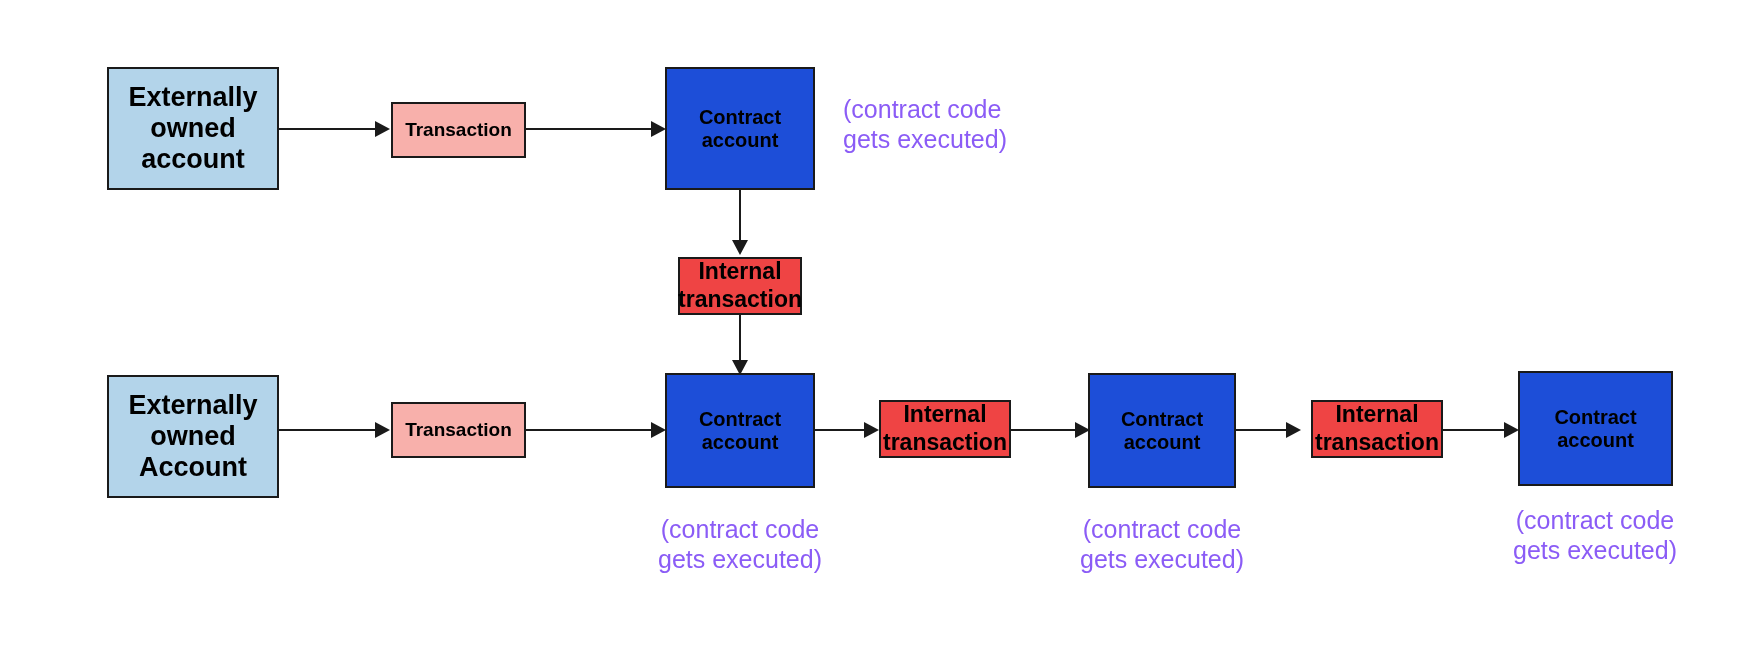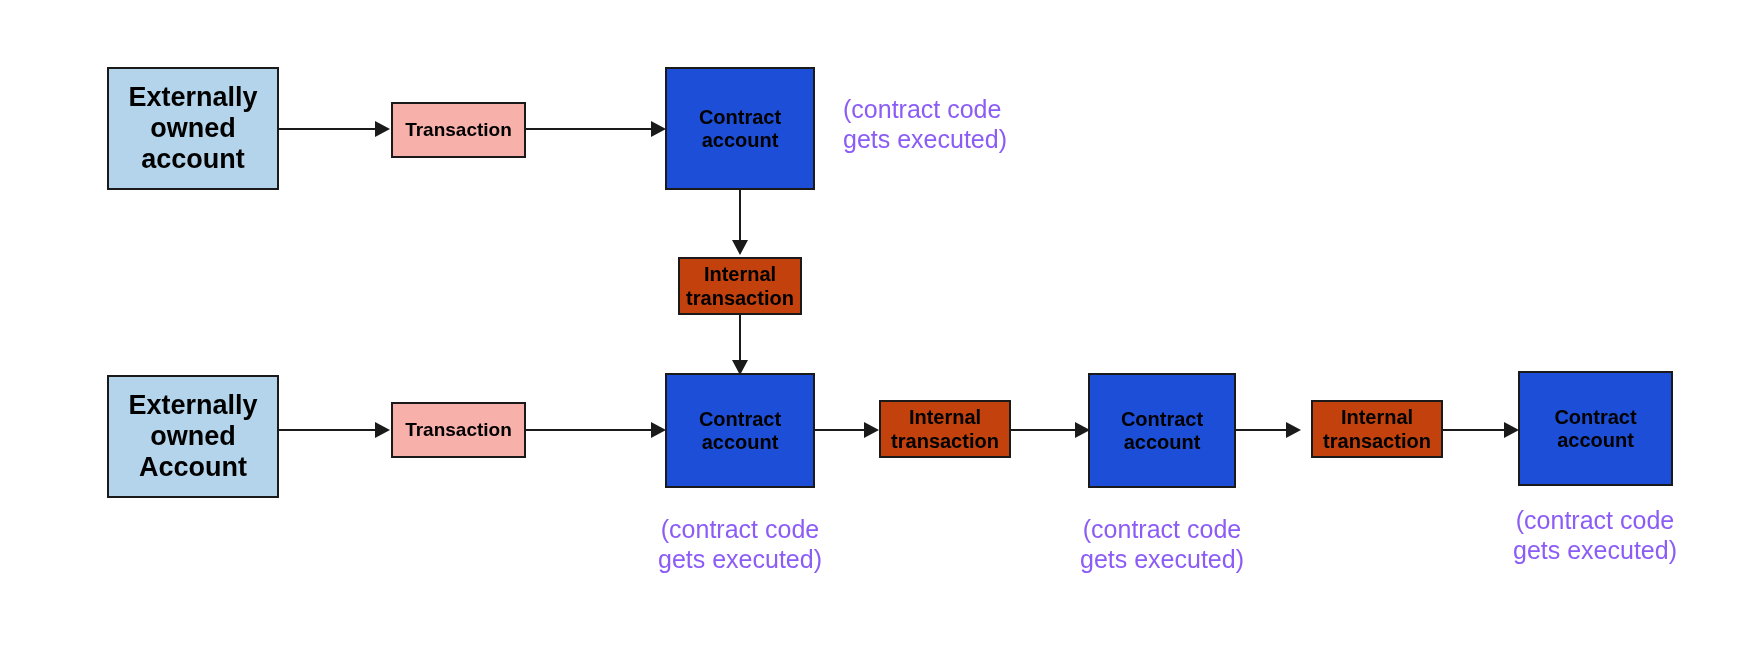--- a/index.html
+++ b/index.html
@@ -31,21 +31,21 @@
     text-align: center;
     font-weight: bold;
     color: #000000;
     line-height: 1.14;
     white-space: pre-line;
   }
 
   .node.eoa       { background: #b3d4ea; font-size: 27px; }
   .node.tx        { background: #f8b0ab; font-size: 19px; }
   .node.contract  { background: #1d4ed8; font-size: 20px; }
-  .node.internal  { background: #c2410c; font-size: 20px; line-height: 1.2; }
+  .node.internal  { background: #ef4444; font-size: 23px; line-height: 1.2; }
 
   
   .caption {
     position: absolute;
     font-size: 25px;
     color: #8b5cf6;
     line-height: 1.2;
     white-space: pre-line;
     text-align: center;
   }

